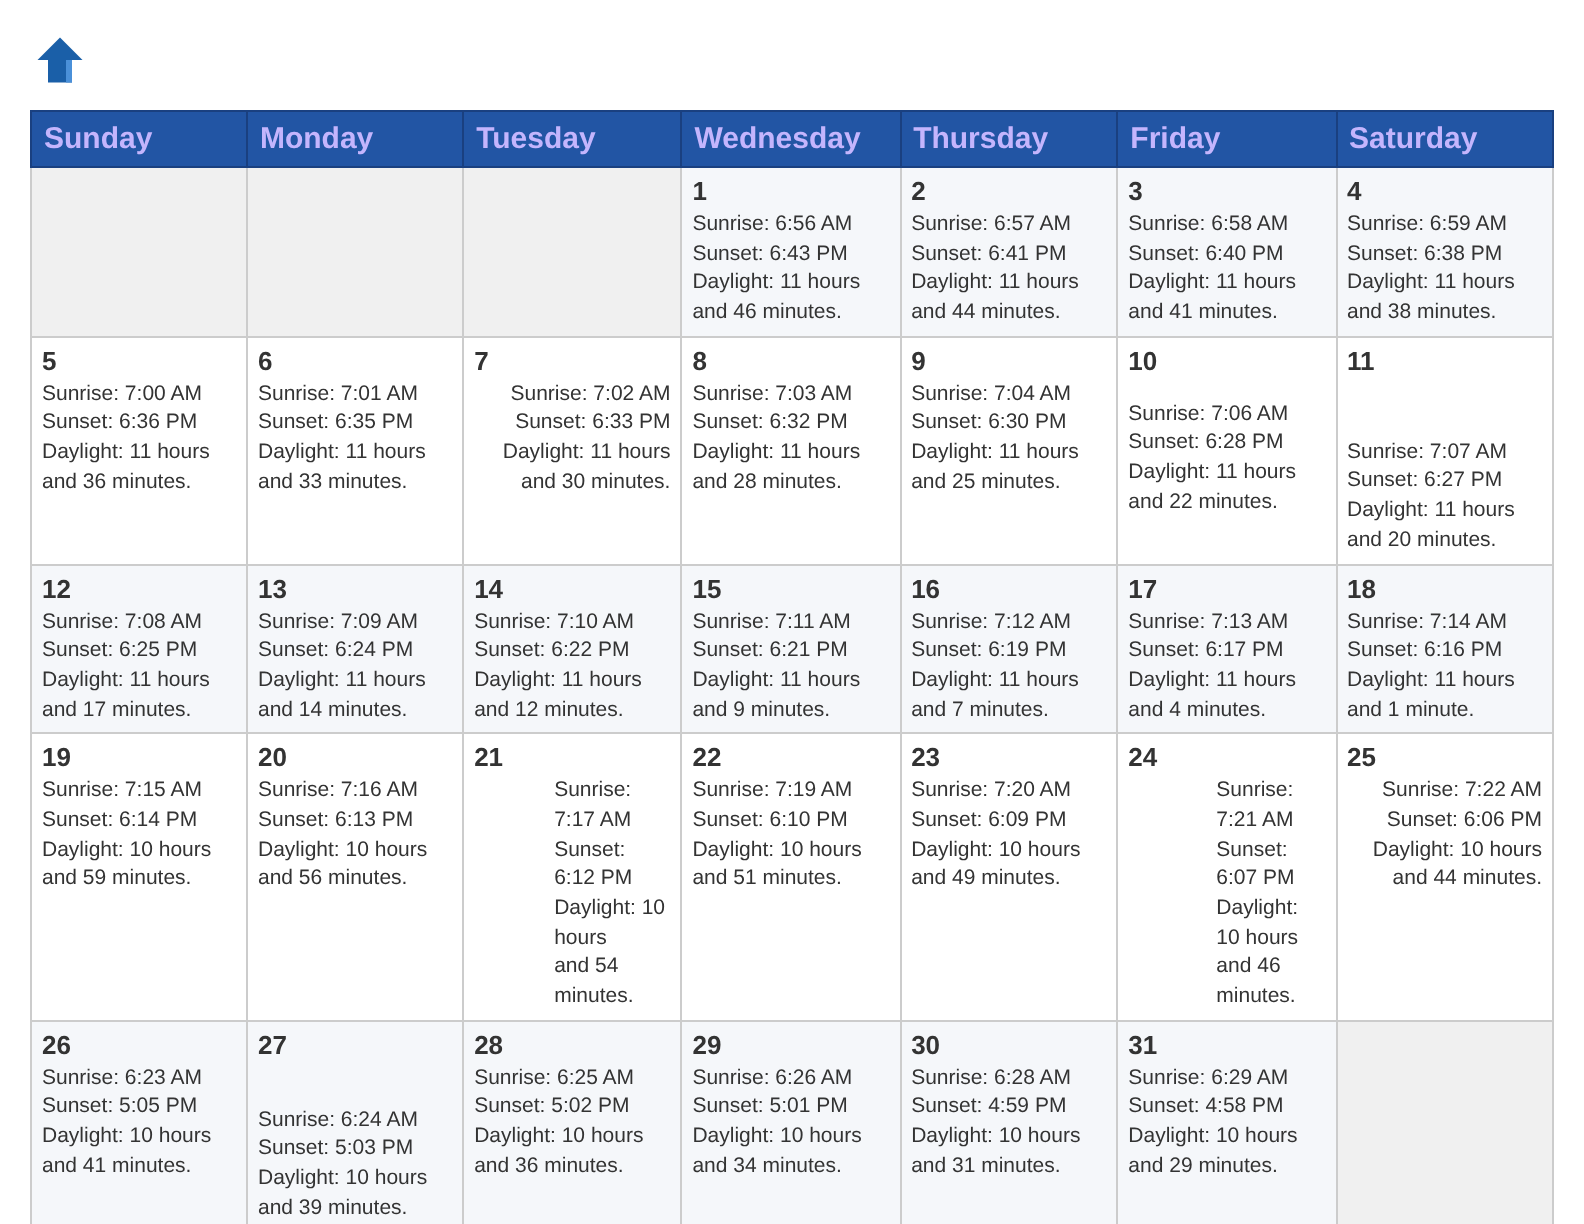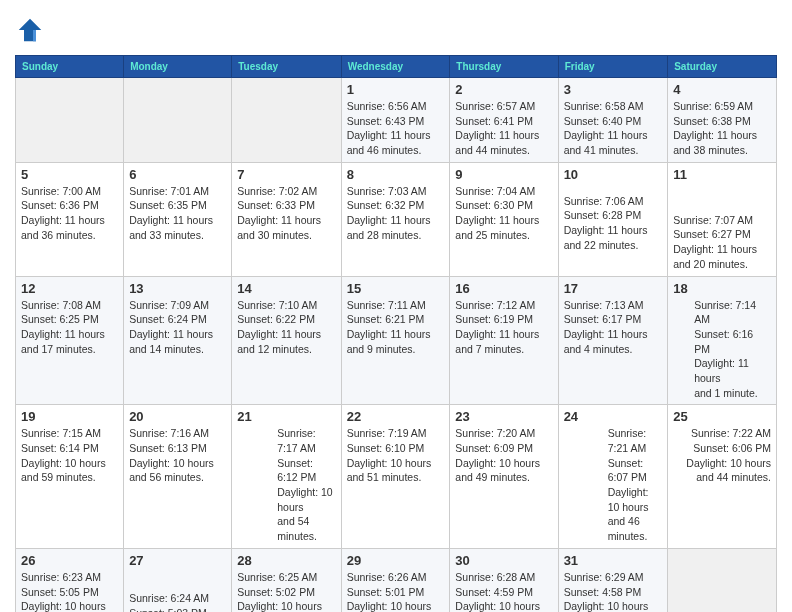--- a/index.html
+++ b/index.html
@@ -52,24 +52,24 @@
       font-size: 14px;
       color: #333;
     }
     .calendar {
       width: 100%;
       border-collapse: collapse;
       border: 1px solid #ccc;
     }
     .calendar th {
       background-color: #2255a4;
-      color: #5eead4;
+      color: #c4b5fd;
       text-align: left;
       padding: 5px 6px;
-      font-size: 10px;
+      font-size: 15px;
       border: 1px solid #1a4080;
     }
     .calendar td {
       border: 1px solid #ccc;
       vertical-align: top;
       padding: 4px 5px;
       width: 110px;
       min-height: 80px;
       background: #fff;
       font-size: 11px;
@@ -172,21 +172,21 @@
         </td>
         <td>
           <span class="day-number">6</span>
           <div class="day-info" style="white-space: pre-line;">Sunrise: 7:01 AM
 Sunset: 6:35 PM
 Daylight: 11 hours
 and 33 minutes.</div>
         </td>
         <td>
           <span class="day-number">7</span>
-          <div class="day-info" style="white-space: pre-line;">Sunrise: 7:02 AM
+          <div class="day-info" style="white-space: pre-line; text-align: right;">Sunrise: 7:02 AM
 Sunset: 6:33 PM
 Daylight: 11 hours
 and 30 minutes.</div>
         </td>
         <td>
           <span class="day-number">8</span>
           <div class="day-info" style="white-space: pre-line;">Sunrise: 7:03 AM
 Sunset: 6:32 PM
 Daylight: 11 hours
 and 28 minutes.</div>
@@ -251,21 +251,21 @@
         </td>
         <td>
           <span class="day-number">17</span>
           <div class="day-info" style="white-space: pre-line;">Sunrise: 7:13 AM
 Sunset: 6:17 PM
 Daylight: 11 hours
 and 4 minutes.</div>
         </td>
         <td>
           <span class="day-number">18</span>
-          <div class="day-info" style="white-space: pre-line; margin-left: 21px;">Sunrise: 7:14 AM
+          <div class="day-info" style="white-space: pre-line;">Sunrise: 7:14 AM
 Sunset: 6:16 PM
 Daylight: 11 hours
 and 1 minute.</div>
         </td>
       </tr>
       <tr>
         <td>
           <span class="day-number">19</span>
           <div class="day-info" style="white-space: pre-line;">Sunrise: 7:15 AM
 Sunset: 6:14 PM

